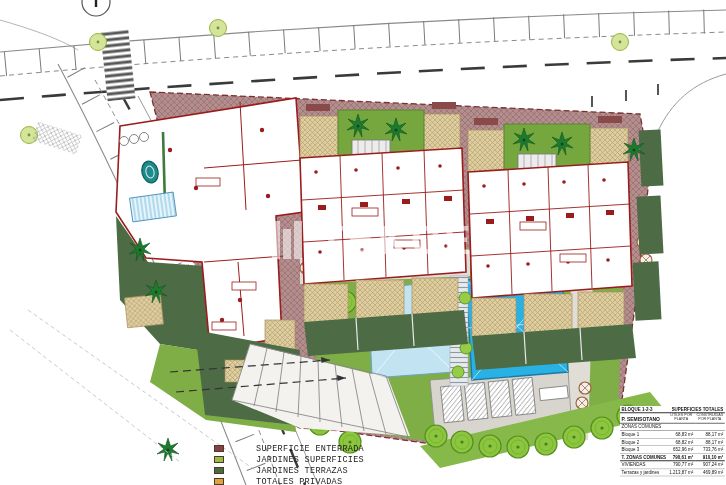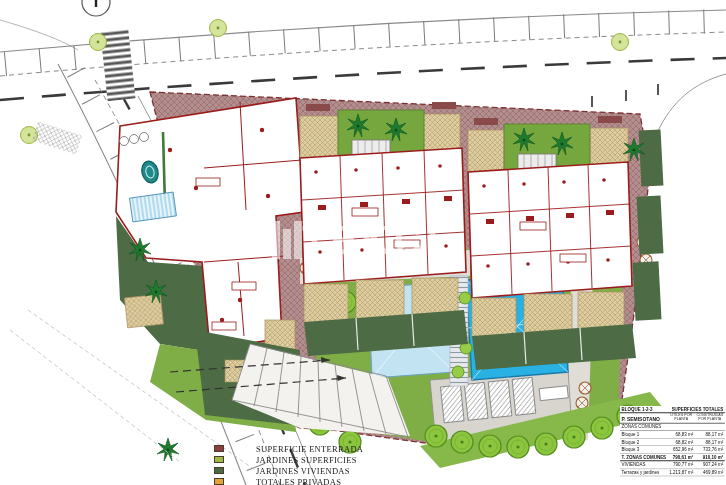--- a/index.html
+++ b/index.html
@@ -4,37 +4,37 @@
 <style>
   html,body{margin:0;padding:0;}
   body{
     width:726px;height:485px;overflow:hidden;position:relative;
     background:#ffffff;font-family:"Liberation Sans",sans-serif;
   }
   #plan-svg{position:absolute;left:0;top:0;}
 
   
   .watermark{
-    position:absolute;left:272px;top:220px;display:flex;align-items:center;gap:0;
+    position:absolute;left:272px;top:220px;display:flex;align-items:center;gap:17px;
     opacity:.62;pointer-events:none;
   }
   .wm-logo{display:flex;gap:3px;align-items:flex-end;height:38px;}
   .wm-bar{width:8px;height:38px;background:rgba(255,255,255,.9);}
   .wm-bar.mid{height:30px;}
   .wm-text{
     font-size:40px;font-weight:bold;letter-spacing:4px;color:rgba(255,255,255,.92);
     font-family:"Liberation Sans",sans-serif;line-height:1;
   }
 
   
   .legend{position:absolute;left:214px;top:443px;}
   .lg-row{display:flex;align-items:center;gap:4px;height:11px;}
   .sw{width:10px;height:7px;border:1px solid #4a3a2a;box-sizing:border-box;flex:0 0 auto;}
   .lg-label{
-    font-family:Liberation Serif, serif;font-size:8.5px;color:#1c1c1c;
+    font-family:Liberation Mono, monospace;font-size:8.5px;color:#1c1c1c;
     letter-spacing:.3px;white-space:nowrap;padding-left:28px;
   }
 
   
   .table-wrap{position:absolute;left:620px;top:406px;width:106px;}
   .table-inner{transform:scale(.8);transform-origin:0 0;width:131px;}
   table.sum{border-collapse:collapse;width:131px;background:#fff;
     font-family:"Liberation Sans",sans-serif;color:#111;}
   table.sum td{padding:1px 2px;font-size:5.6px;line-height:1.15;vertical-align:bottom;}
   .t-title td{font-size:6.4px;font-weight:bold;border-bottom:1.2px solid #000;padding-bottom:2px;}
@@ -368,21 +368,21 @@
   <div class="lg-row">
     <span class="sw" style="background-color: rgb(138, 64, 64);"></span>
     <span class="lg-label">SUPERFICIE ENTERRADA</span>
   </div>
   <div class="lg-row">
     <span class="sw" style="background-color: rgb(156, 186, 68);"></span>
     <span class="lg-label">JARDINES SUPERFICIES</span>
   </div>
   <div class="lg-row">
     <span class="sw" style="background-color: rgb(74, 107, 66);"></span>
-    <span class="lg-label">JARDINES VIVIENDAS</span>
+    <span class="lg-label">JARDINES TERRAZAS</span>
   </div>
   <div class="lg-row">
     <span class="sw" style="background-color: rgb(226, 162, 60);"></span>
     <span class="lg-label">TOTALES PRIVADAS</span>
   </div>
 </div>
 
 <div class="table-wrap">
   <div class="table-inner">
     <table class="sum">

